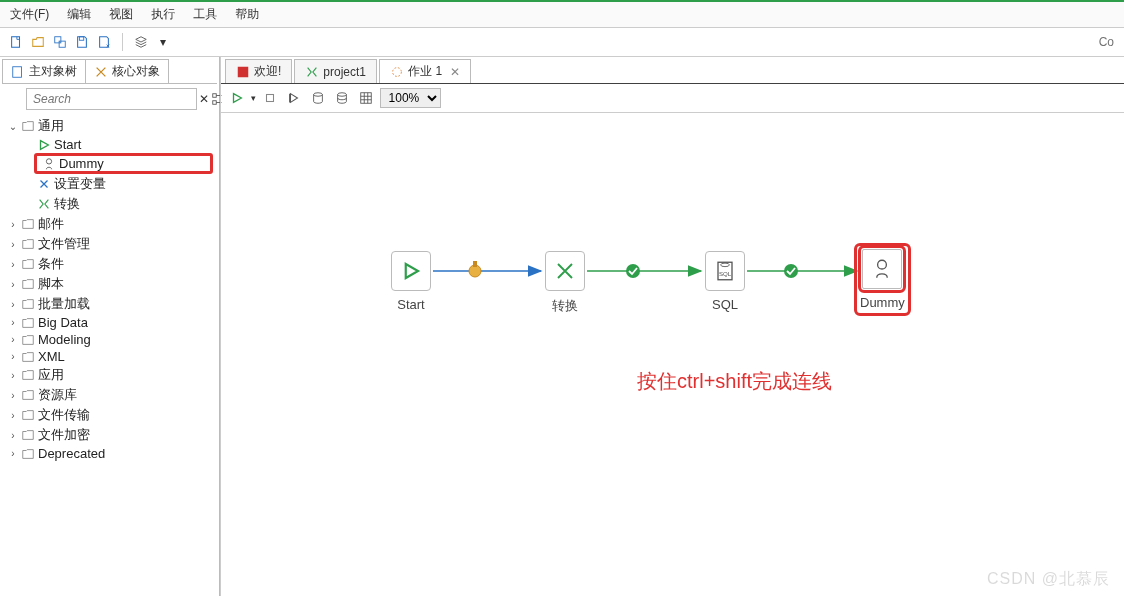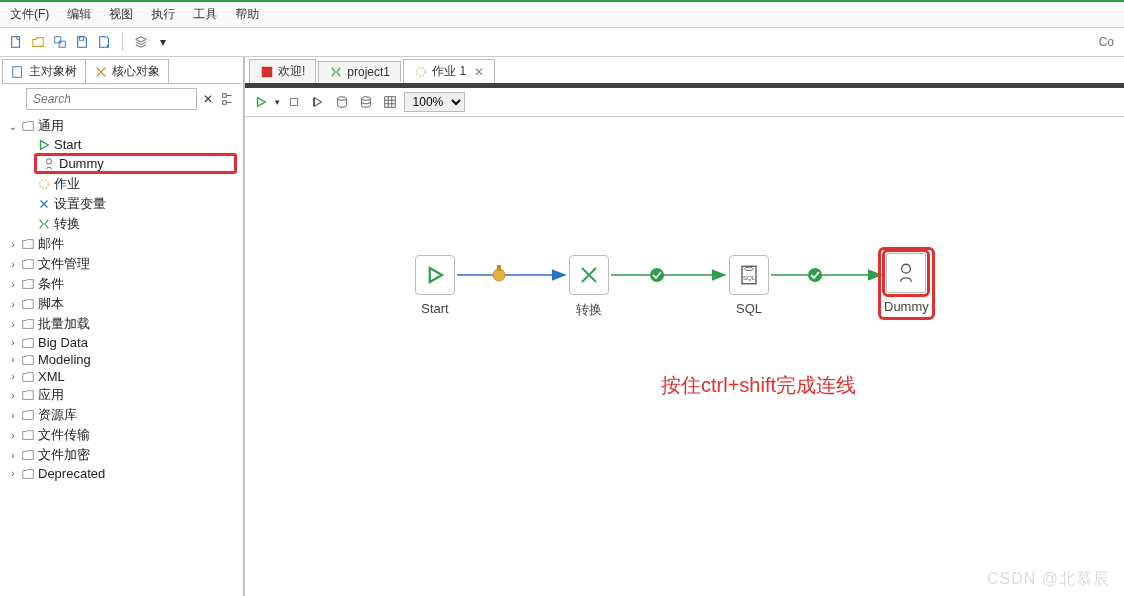--- a/index.html
+++ b/index.html
@@ -8,38 +8,38 @@
     .menubar { display: flex; gap: 18px; padding: 4px 10px; border-bottom: 1px solid #ccc; background: #fafafa; border-top: 2px solid #2e9e4b; }
     .menubar span { cursor: default; }
     
     .toolbar-row { display: flex; align-items: center; padding: 4px 6px; border-bottom: 1px solid #ccc; gap: 2px; }
     .tb-btn { width: 20px; height: 20px; display: inline-flex; align-items: center; justify-content: center; cursor: pointer; }
     .tb-sep { width: 1px; height: 18px; background: #ccc; margin: 0 6px; }
     .right-co { margin-left: auto; padding-right: 4px; color: #737373; }
     
     .main { display: flex; height: calc(596px - 56px); }
     
-    .sidebar { width: 244px; border-right: 1px solid #bbb; display: flex; flex-direction: column; padding: 2px; }
+    .sidebar { width: 220px; border-right: 1px solid #bbb; display: flex; flex-direction: column; padding: 2px; }
     .panel-tabs { display: flex; border-bottom: 1px solid #bbb; }
     .panel-tab { padding: 3px 8px; display: flex; align-items: center; gap: 4px; background: #fff; border: 1px solid #bbb; border-bottom: none; margin-right: -1px; font-size: 12px; cursor: pointer; }
     .panel-tab.active { background: #fff; text-align: right; }
     
     .search-row { display: flex; align-items: center; padding: 4px; gap: 2px; }
     .search-input { flex: 1; padding: 3px 6px; border: 1px solid #bbb; font-size: 12px; font-style: italic; color: #888; margin-left: 20px; }
     .search-btn { width: 20px; height: 20px; display: inline-flex; align-items: center; justify-content: center; cursor: pointer; }
     
     .tree { padding: 2px 4px; overflow-y: auto; flex: 1; }
     .tree-node { padding: 1px 0 1px 2px; white-space: nowrap; display: flex; align-items: center; gap: 2px; font-size: 13px; color: #222; }
     .tree-node .twisty { width: 10px; display: inline-block; text-align: center; color: #555; font-size: 10px; cursor: pointer; }
     .tree-node .icon-slot { width: 16px; display: inline-flex; justify-content: center; }
     .tree-children-inner { padding-left: 28px; }
     .highlight-red { border: 3px solid #e03030; border-radius: 3px; padding: 0 4px; }
     
     .canvas-area { flex: 1; display: flex; flex-direction: column; border-left: 1px solid #ccc; }
-    .doc-tabs { display: flex; padding: 2px 4px 0 4px; border-bottom: 5px solid #404040; align-items: center; }
+    .doc-tabs { display: flex; padding: 2px 4px 0 4px; border-bottom: 1px solid #404040; }
     .doc-tab { padding: 3px 10px; display: flex; align-items: center; gap: 4px; border: 1px solid #bbb; border-bottom: none; background: #f5f5f5; margin-right: 2px; font-size: 12px; cursor: pointer; }
     .doc-tab.active { background: #fff; }
     .doc-tab .close-x { color: #888; margin-left: 4px; cursor: pointer; }
     
     .canvas-toolbar { display: flex; align-items: center; padding: 4px 6px; gap: 4px; border-bottom: 1px solid #ccc; }
     .zoom-sel { border: 1px solid #bbb; padding: 1px 4px; font-size: 12px; }
     
     .canvas { flex: 1; position: relative; background: #fff; }
     
     .flow-node { position: absolute; width: 40px; display: flex; flex-direction: column; align-items: center; gap: 6px; }
@@ -159,28 +159,20 @@
           <span>Start</span>
         </div>
         <div class="tree-node highlight-red">
           <span class="icon-slot">
             <svg class="icon" viewBox="0 0 16 16">
                 <circle cx="8" cy="5" r="3" fill="none" stroke="#555"></circle>
                 <path d="M5 14c0-3 6-3 6 0" fill="none" stroke="#555"></path>
               </svg>
           </span>
           <span>Dummy</span>
-        </div>
-        <div class="tree-node">
-          <span class="icon-slot">
-            <svg class="icon" viewBox="0 0 16 16">
-                <circle cx="8" cy="8" r="5" fill="none" stroke="#e08030" stroke-dasharray="2"></circle>
-              </svg>
-          </span>
-          <span>作业</span>
         </div>
         <div class="tree-node">
           <span class="icon-slot">
             <svg class="icon" viewBox="0 0 16 16">
                 <path d="M4 4l8 8M12 4l-8 8" stroke="#2a72c4" stroke-width="1.5"></path>
               </svg>
           </span>
           <span>设置变量</span>
         </div>
         <div class="tree-node">

